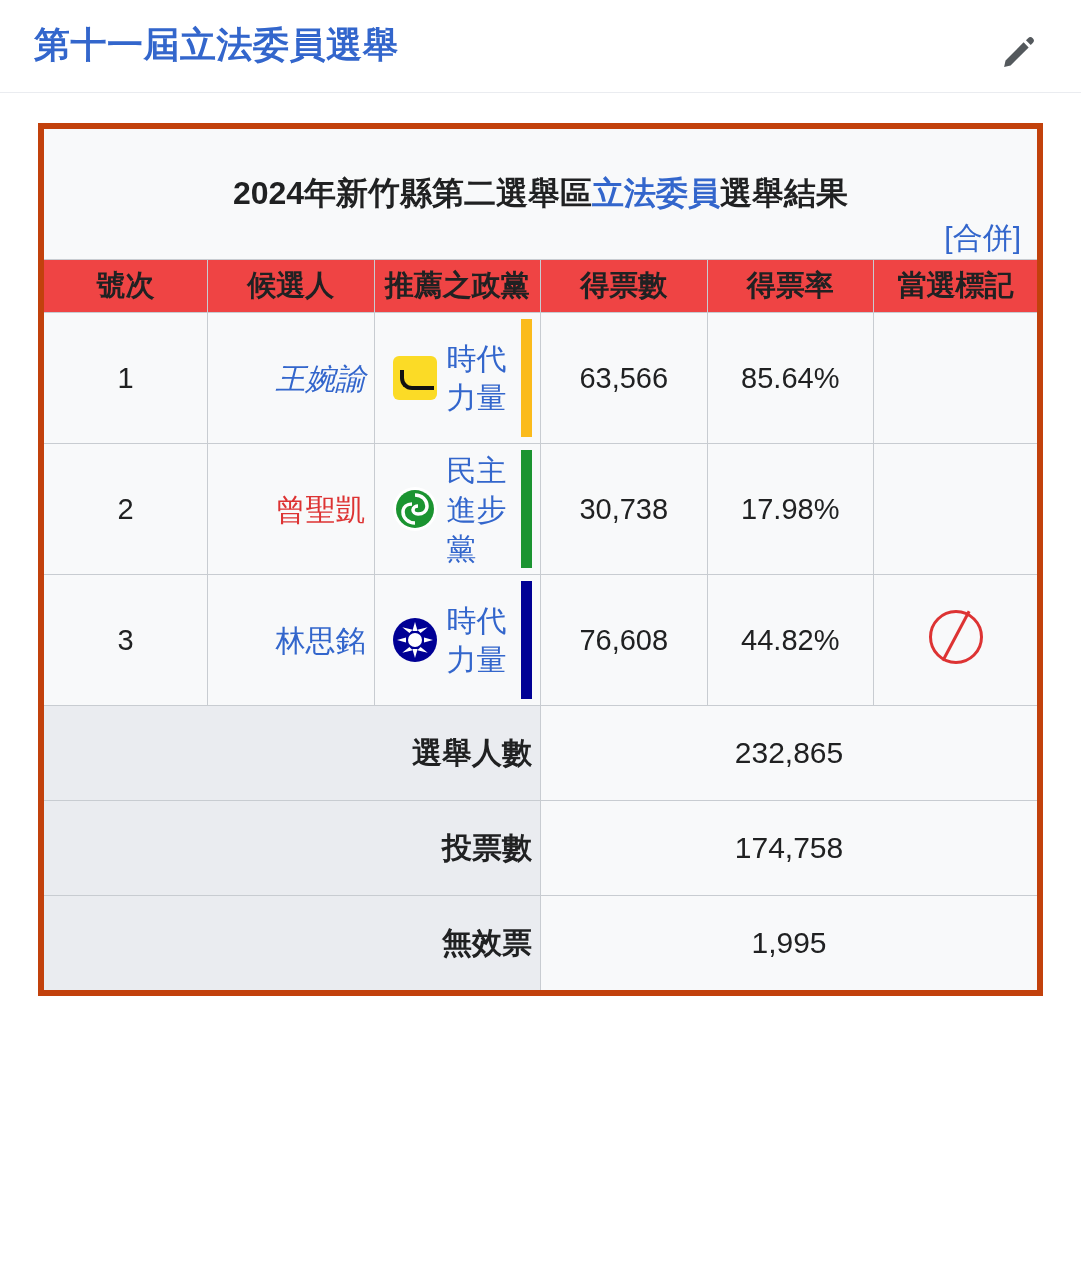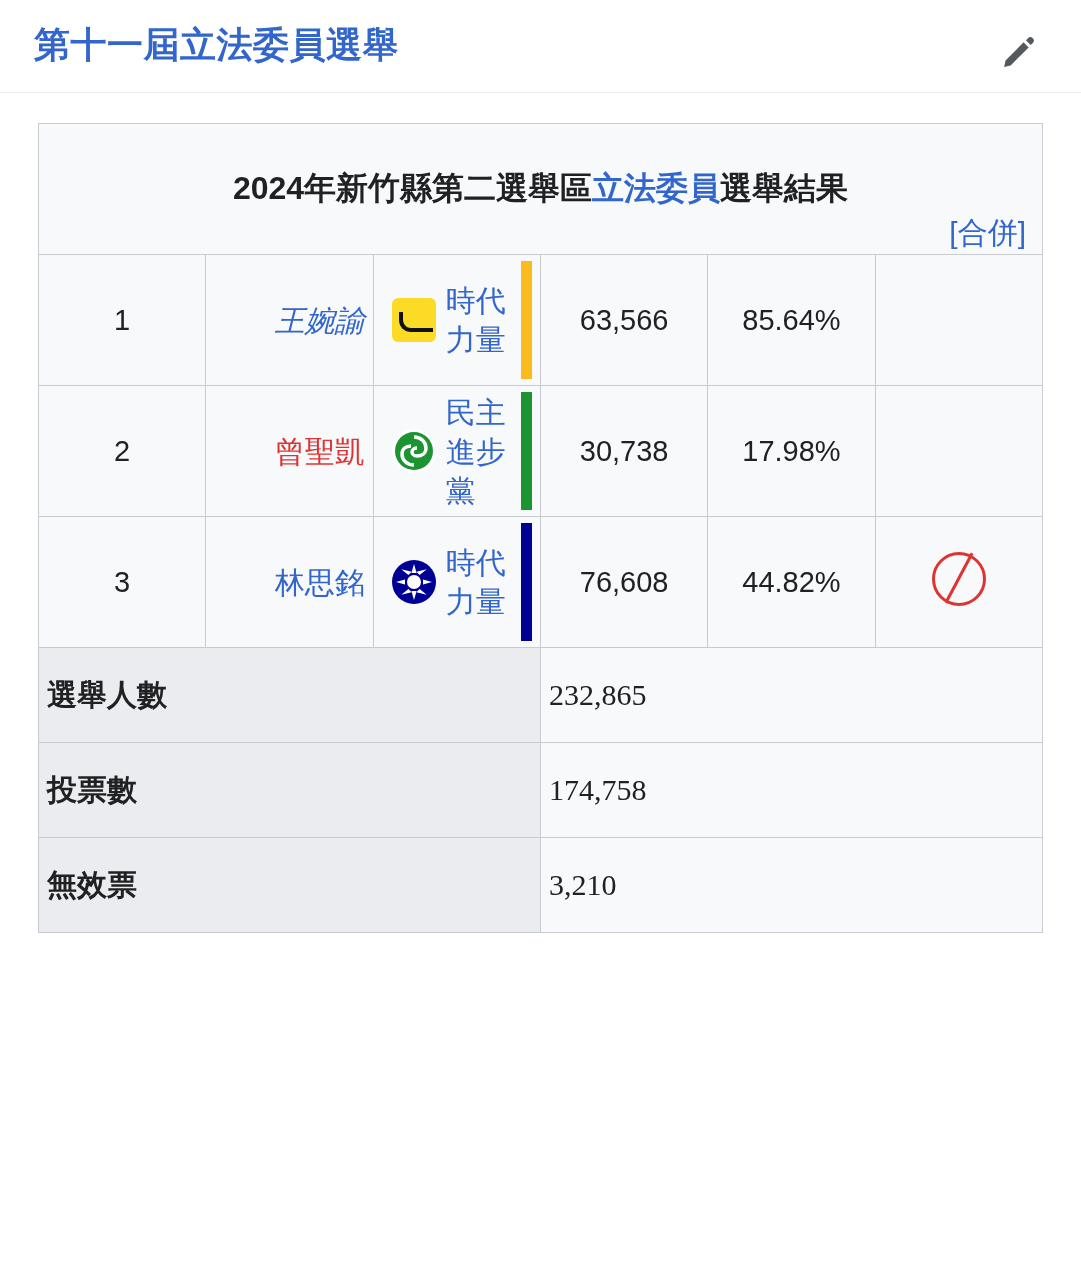--- a/index.html
+++ b/index.html
@@ -50,21 +50,21 @@
 
   
   .table-wrap {
     padding: 30px 38px 30px 38px;
     box-sizing: border-box;
   }
   table.infobox {
     border-collapse: collapse;
     width: 1005px;
     background: #ef4444;
-    border: 1px solid #c2410c;
+    border: 6px solid #c2410c;
     table-layout: fixed;
   }
   table.infobox td, table.infobox th {
     border: 1px solid #c8ccd1;
     padding: 6px 8px;
     vertical-align: middle;
     font-size: 29px;
   }
 
   
@@ -202,30 +202,29 @@
     transform: translateX(-50%) rotate(28deg);
   }
 
   
   tr.summary-row td {
     height: 82px;
     font-size: 30px;
   }
   td.summary-label {
     background: #eaecf0;
-    text-align: left;
+    text-align: right;
     font-weight: bold;
     padding-right: 16px;
   }
   td.summary-value {
     background: #f8f9fa;
-    text-align: left;
+    text-align: center;
     padding-left: 18px;
     font-weight: normal;
-    font-family: Liberation Serif, serif;
   }
 </style>
 </head>
 <body>
 
 <div class="page-header">
   <div class="page-title">第十一屆立法委員選舉</div>
   <div class="edit-icon-btn">
     <svg width="38" height="38" viewBox="0 0 24 24" aria-hidden="true">
       <path d="M20.7 3.3a2.1 2.1 0 0 0-3 0l-1.3 1.3 3 3 1.3-1.3a2.1 2.1 0 0 0 0-3zM14.9 5.9 3.5 17.3 2.6 21.4l4.1-.9L18.1 9.1l-3.2-3.2z" fill="#54595d"></path>
@@ -239,20 +238,28 @@
     <tbody>
       <tr class="caption-row">
         <td colspan="6">
           <div class="caption-text">
             <span>2024年新竹縣第二選舉區</span><a href="#">立法委員</a><span>選舉結果</span>
           </div>
           <span class="collapse-link">[合併]</span>
         </td>
       </tr>
 
+      <tr>
+        <th style="width:90px">號次</th>
+        <th style="width:132px">候選人</th>
+        <th style="width:260px">推薦之政黨</th>
+        <th style="width:196px">得票數</th>
+        <th style="width:196px">得票率</th>
+        <th style="width:120px">當選標記</th>
+      </tr>
 
       <tr>
         <td class="num-col">1</td>
         <td class="cand-col">
           <a class="cand-link italic" href="#">王婉諭</a>
         </td>
         <td class="party-col">
           <div class="party-inner">
             <span class="party-logo">
               <span class="logo-npp"></span>
@@ -333,17 +340,17 @@
       <tr class="summary-row">
         <td class="summary-label" colspan="3">選舉人數</td>
         <td class="summary-value" colspan="3">232,865</td>
       </tr>
       <tr class="summary-row">
         <td class="summary-label" colspan="3">投票數</td>
         <td class="summary-value" colspan="3">174,758</td>
       </tr>
       <tr class="summary-row">
         <td class="summary-label" colspan="3">無效票</td>
-        <td class="summary-value" colspan="3">3,210</td>
+        <td class="summary-value" colspan="3">1,995</td>
       </tr>
     </tbody>
   </table>
 </div>
 
 </body></html>

